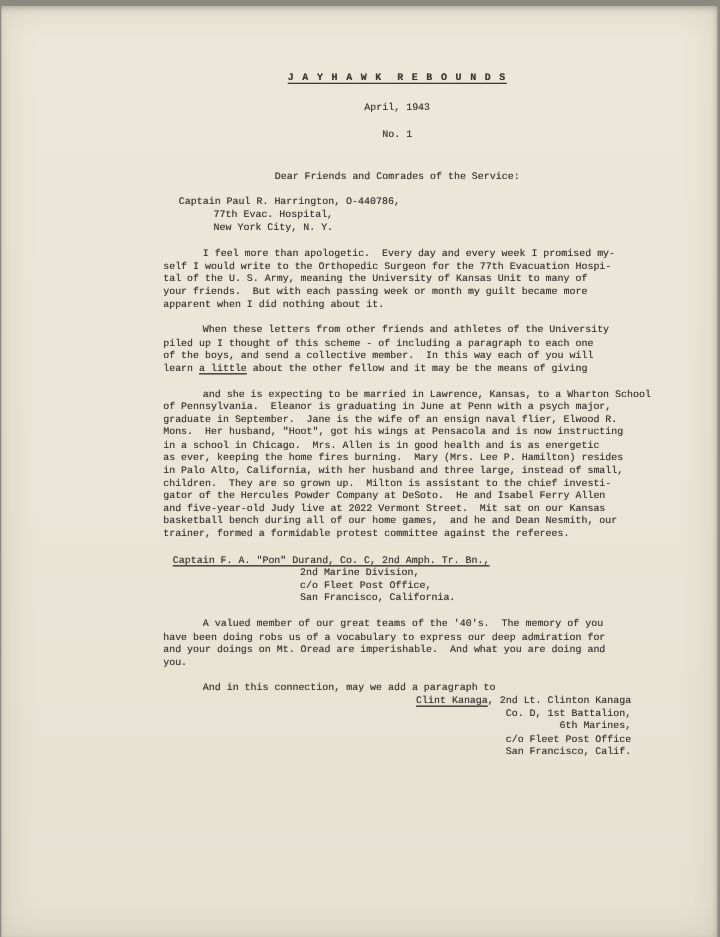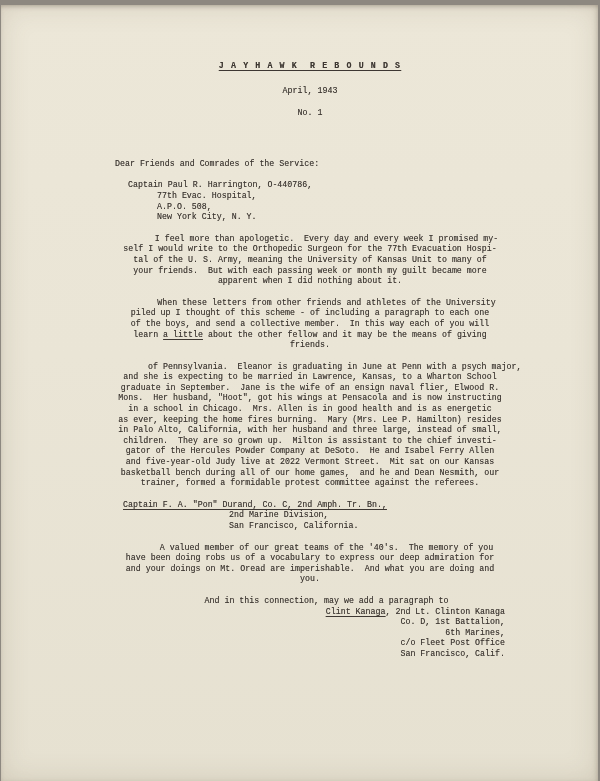--- a/index.html
+++ b/index.html
@@ -10,39 +10,39 @@
     font-family: "Liberation Mono", "DejaVu Sans Mono", monospace;
   }
   .paper {
     position:absolute; left:1px; top:5px; right:2px; bottom:0;
     background: linear-gradient(180deg, #ece7d8 0%, var(--paper, #eae5d6) 45%, #e6e1d1 100%);
     box-shadow: inset 0 0 28px rgba(110,95,70,.18),
                 inset 0 3px 5px -2px rgba(80,70,55,.35),
                 inset -3px 0 6px -3px rgba(80,70,55,.25);
   }
   .content {
-    position:absolute; left:114px; top:56px; width:390px;
+    position:absolute; left:135px; top:56px; width:390px;
     color: var(--ink, #3d3732);
     font-size:8.3px; line-height:10.6px;
     text-shadow: 0 0 .6px rgba(61,55,50,.55);
   }
   .line { white-space:pre; }
   .header { text-align:center; }
   .title {
     display:inline-block; font-weight:bold; white-space:pre;
     letter-spacing:1.1px;
     text-decoration:underline; text-underline-offset:2px;
     margin-bottom:14px;
   }
   .date { margin-bottom:12px; }
-  .salutation { margin-top:40px; white-space:pre; }
+  .salutation { margin-top:24px; white-space:pre;text-align:center; }
   .addr { margin-top:11px; }
   .addr-name { padding-left:13px; }
   .harrington .addr-lines { padding-left:42px; }
-  .para { margin-top:11px;text-align:center; }
+  .para { margin-top:11px; }
   .para .line:first-child { text-indent:33px; }
   .durand .addr-name {
     padding-left:8px;
     text-decoration:underline; text-underline-offset:1.5px;
   }
   .durand .addr-lines { padding-left:114px; }
   .kanaga { margin-top:0;text-align:right; }
   .kanaga .addr-name { padding-left:0; }
   .kanaga .addr-lines { padding-left:82px; }
   .u { text-decoration:underline; text-underline-offset:1.5px; }
@@ -60,60 +60,59 @@
       <div class="date line">April, 1943</div>
       <div class="issue line">No. 1</div>
     </div>
 
     <div class="salutation line">Dear Friends and Comrades of the Service:</div>
 
     <div class="addr harrington">
       <div class="line addr-name">Captain Paul R. Harrington, O-440786,</div>
       <div class="addr-lines">
           <div class="line">77th Evac. Hospital,</div>
-          <div class="line">A.P.O. 508,</div>
           <div class="line">New York City, N. Y.</div>
         </div>
     </div>
 
     <div class="para">
         <div class="line">I feel more than apologetic.  Every day and every week I promised my-</div>
         <div class="line">self I would write to the Orthopedic Surgeon for the 77th Evacuation Hospi-</div>
         <div class="line">tal of the U. S. Army, meaning the University of Kansas Unit to many of</div>
         <div class="line">your friends.  But with each passing week or month my guilt became more</div>
         <div class="line">apparent when I did nothing about it.</div>
       </div>
 
     <div class="para">
         <div class="line">When these letters from other friends and athletes of the University</div>
         <div class="line">piled up I thought of this scheme - of including a paragraph to each one</div>
         <div class="line">of the boys, and send a collective member.  In this way each of you will</div>
         <div class="line"><span>learn </span><span class="u">a little</span><span> about the other fellow and it may be the means of giving</span></div>
-        <div class="line">friends.</div>
       </div>
 
     <div class="para">
+        <div class="line">and she is expecting to be married in Lawrence, Kansas, to a Wharton School</div>
         <div class="line">of Pennsylvania.  Eleanor is graduating in June at Penn with a psych major,</div>
-        <div class="line">and she is expecting to be married in Lawrence, Kansas, to a Wharton School</div>
         <div class="line">graduate in September.  Jane is the wife of an ensign naval flier, Elwood R.</div>
         <div class="line">Mons.  Her husband, "Hoot", got his wings at Pensacola and is now instructing</div>
         <div class="line">in a school in Chicago.  Mrs. Allen is in good health and is as energetic</div>
         <div class="line">as ever, keeping the home fires burning.  Mary (Mrs. Lee P. Hamilton) resides</div>
         <div class="line">in Palo Alto, California, with her husband and three large, instead of small,</div>
         <div class="line">children.  They are so grown up.  Milton is assistant to the chief investi-</div>
         <div class="line">gator of the Hercules Powder Company at DeSoto.  He and Isabel Ferry Allen</div>
         <div class="line">and five-year-old Judy live at 2022 Vermont Street.  Mit sat on our Kansas</div>
         <div class="line">basketball bench during all of our home games,  and he and Dean Nesmith, our</div>
         <div class="line">trainer, formed a formidable protest committee against the referees.</div>
       </div>
 
     <div class="addr durand">
       <div class="line addr-name">Captain F. A. "Pon" Durand, Co. C, 2nd Amph. Tr. Bn.,</div>
       <div class="addr-lines">
           <div class="line">2nd Marine Division,</div>
+          <div class="line">c/o Fleet Post Office,</div>
           <div class="line">San Francisco, California.</div>
         </div>
     </div>
 
     <div class="para">
         <div class="line">A valued member of our great teams of the '40's.  The memory of you</div>
         <div class="line">have been doing robs us of a vocabulary to express our deep admiration for</div>
         <div class="line">and your doings on Mt. Oread are imperishable.  And what you are doing and</div>
         <div class="line">you.</div>
       </div>

